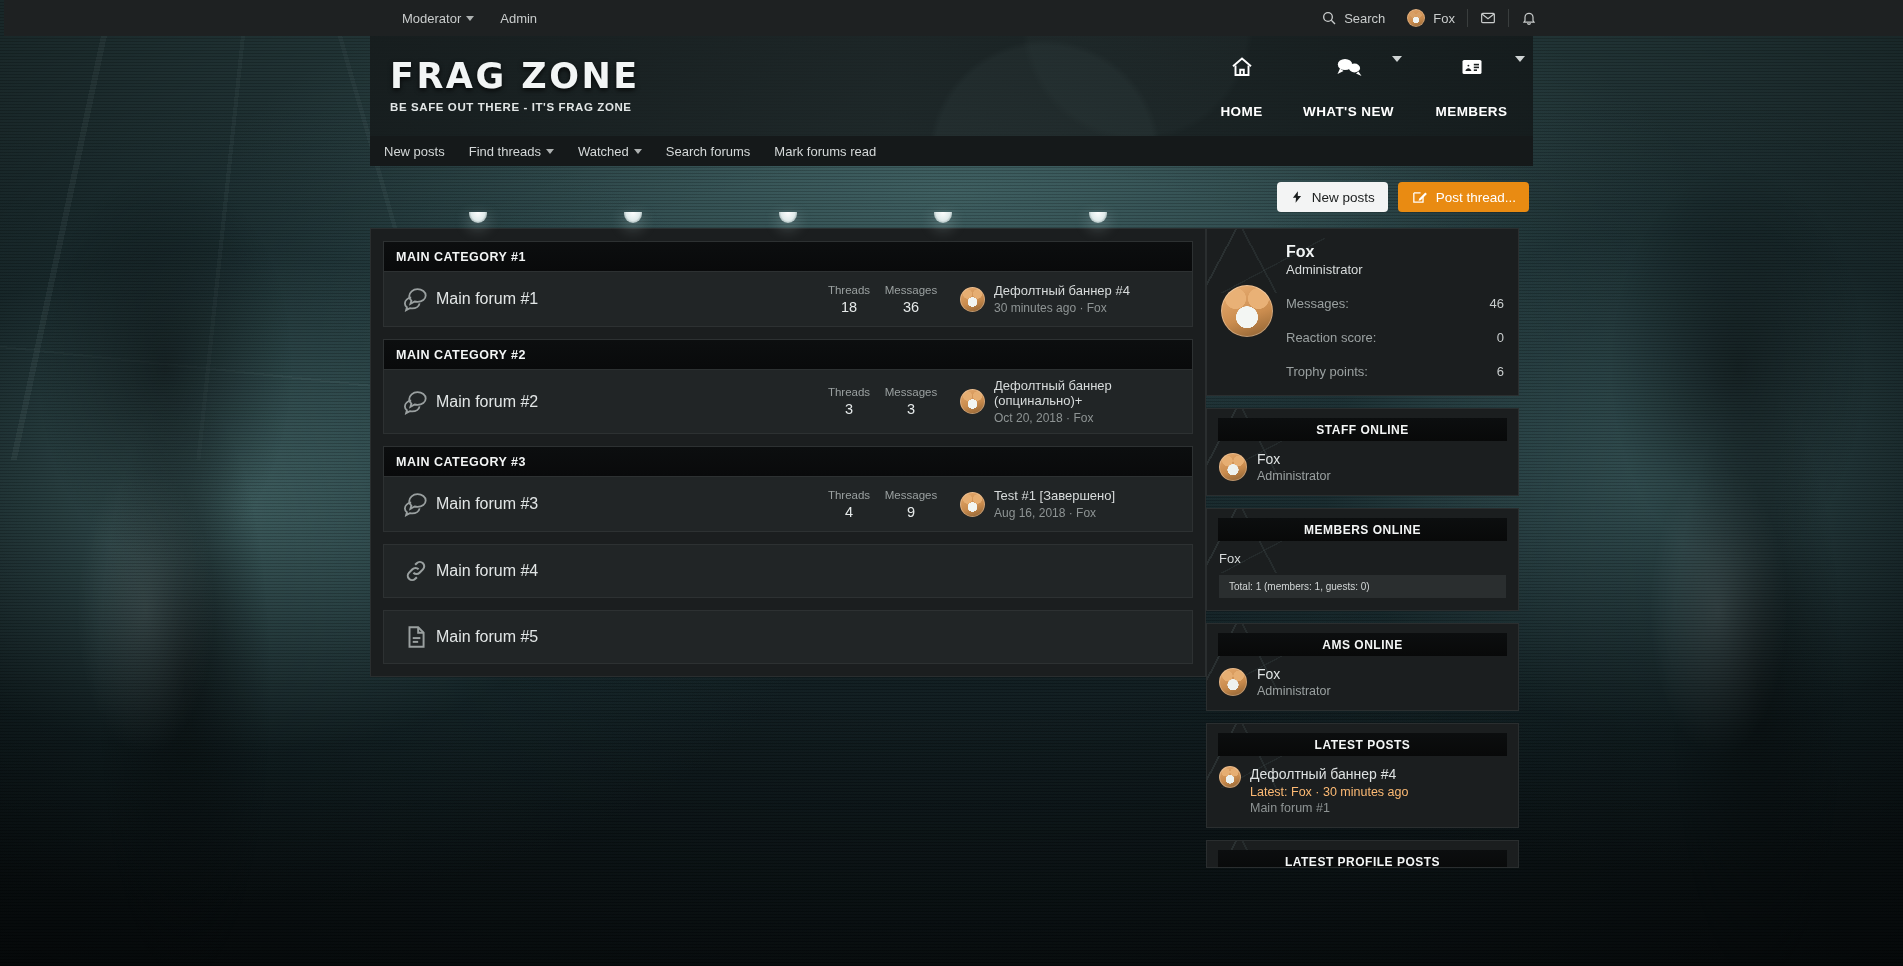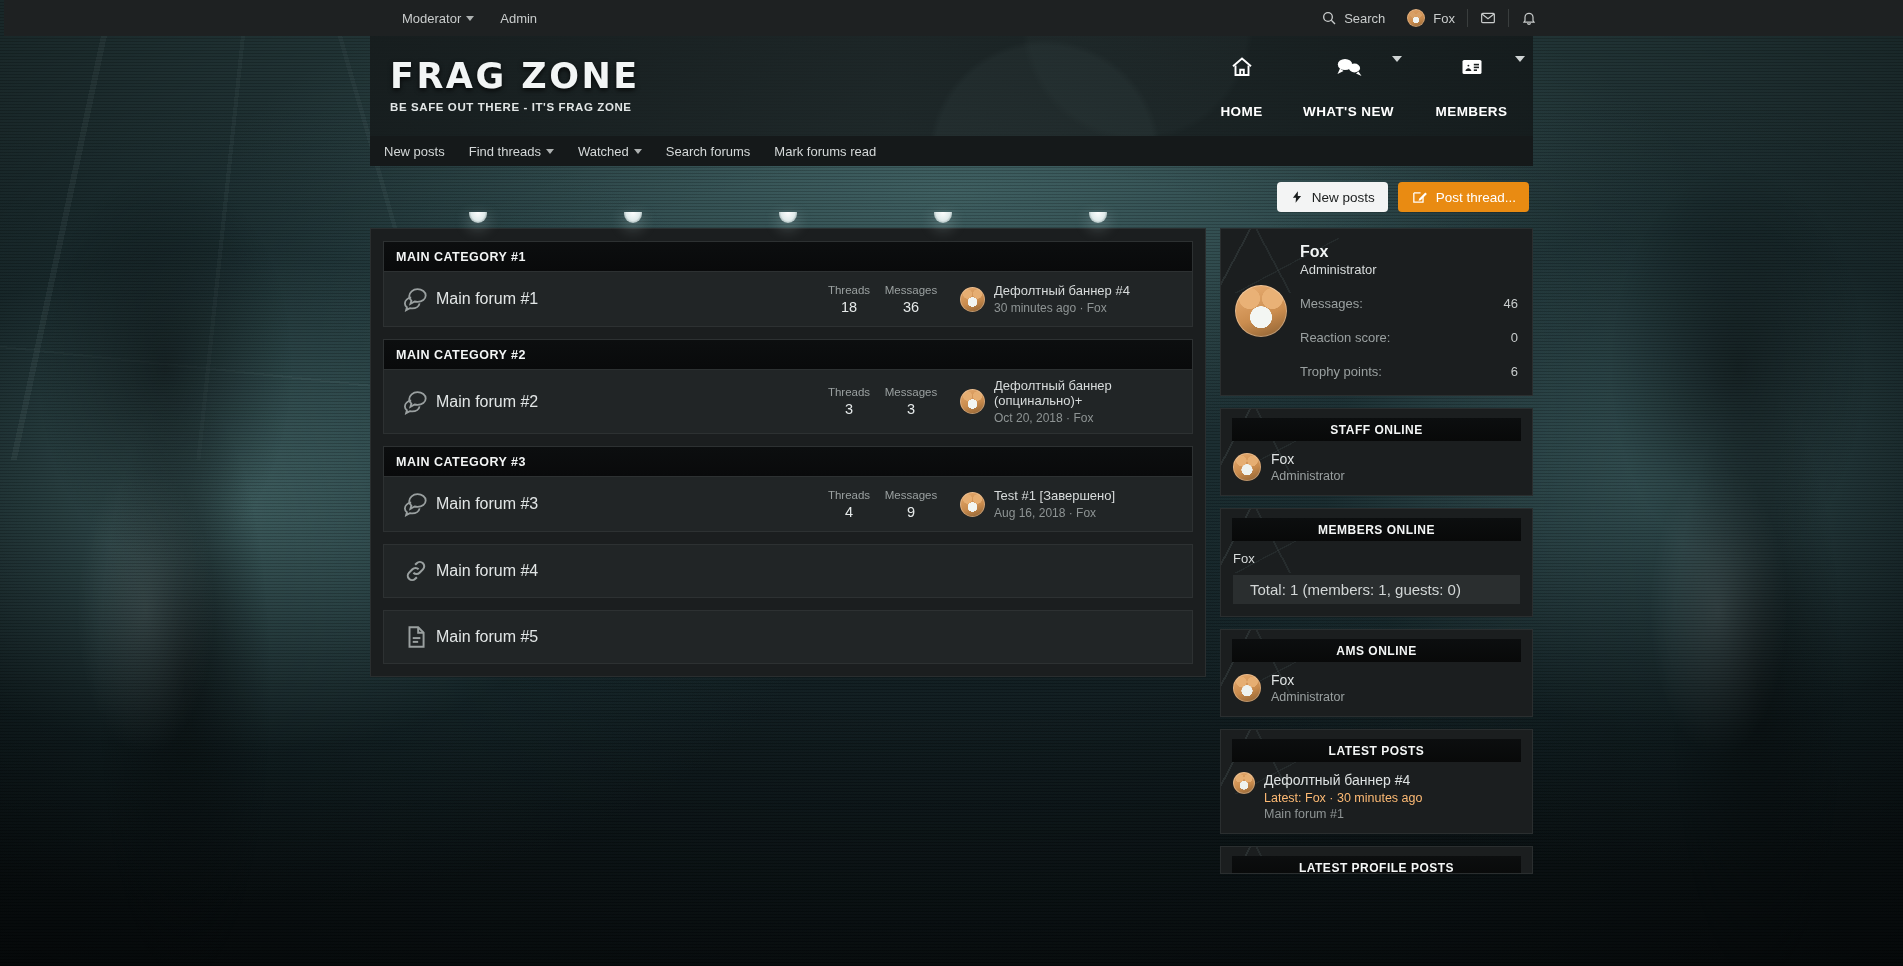--- a/index.html
+++ b/index.html
@@ -128,21 +128,21 @@
   .actionbar { height: 62px; display:flex; align-items:center; justify-content:flex-end; padding-right: 4px; }
   .btn {
     display:flex; align-items:center; gap:8px; height:30px; padding:0 13px;
     border-radius: 4px; font-size: 13.5px; cursor:pointer; border:none;
     font-family:"Liberation Sans", sans-serif;
   }
   .btn-light { background:#f3f4f4; color:#1a1d1d; margin-right:10px; }
   .btn-orange { background:#e98b12; color:#fff; }
 
   
-  .content-row { display:flex; gap: 14px; position:relative; }
+  .content-row { display:flex; position:relative; }
   .main-col { width: 836px; position:relative; }
   .lamps { position:absolute; left:0; top:-16px; width:100%; height:16px; display:flex; justify-content:space-around; padding: 0 30px; }
   .lamp {
     width: 18px; height: 11px; border-radius: 0 0 9px 9px;
     background: radial-gradient(ellipse at 50% 0%, #ffffff 0%, #dfeaea 55%, rgba(180,200,200,.25) 100%);
     box-shadow: 0 5px 14px 2px rgba(210,230,230,.22);
   }
   .main-inner { background:#1b1e1f; border:1px solid #2a2e2f; padding: 12px; }
 
   .cat-block { margin-bottom: 12px; }
@@ -225,22 +225,22 @@
       radial-gradient(circle at 50% 60%, #eef2ef 0 25%, rgba(0,0,0,0) 26%),
       radial-gradient(circle at 30% 28%, #e6ae72 0 18%, rgba(0,0,0,0) 19%),
       radial-gradient(circle at 70% 28%, #e6ae72 0 18%, rgba(0,0,0,0) 19%),
       linear-gradient(160deg,#e7ab6f,#c98b4d 58%, #8a5f31);
     box-shadow: inset 0 0 0 1px rgba(255,255,255,.26);
   }
   .user-nm { font-size: 14px; color:#dfe3e3; cursor:pointer; }
   .user-rl { font-size: 12.5px; color:#9aa0a0; margin-top:2px; }
   .mo-name { font-size: 13px; color:#d6dada; cursor:pointer; }
   .mo-total {
-    margin-top: 9px; background:#2a2e2f; padding: 6px 17px;
-    font-size: 15px; color:#d2d6d6;
+    margin-top: 9px; background:#2a2e2f; padding: 6px 10px;
+    font-size: 10px; color:#d2d6d6;
   }
   .lp-item { display:flex; gap:9px; }
   .lp-av {
     width:22px;height:22px;border-radius:50%;flex:0 0 22px;
     background:
       radial-gradient(circle at 50% 60%, #eef2ef 0 25%, rgba(0,0,0,0) 26%),
       radial-gradient(circle at 30% 28%, #e6ae72 0 18%, rgba(0,0,0,0) 19%),
       radial-gradient(circle at 70% 28%, #e6ae72 0 18%, rgba(0,0,0,0) 19%),
       linear-gradient(160deg,#e7ab6f,#c98b4d 58%, #8a5f31);
     box-shadow: inset 0 0 0 1px rgba(255,255,255,.26);

